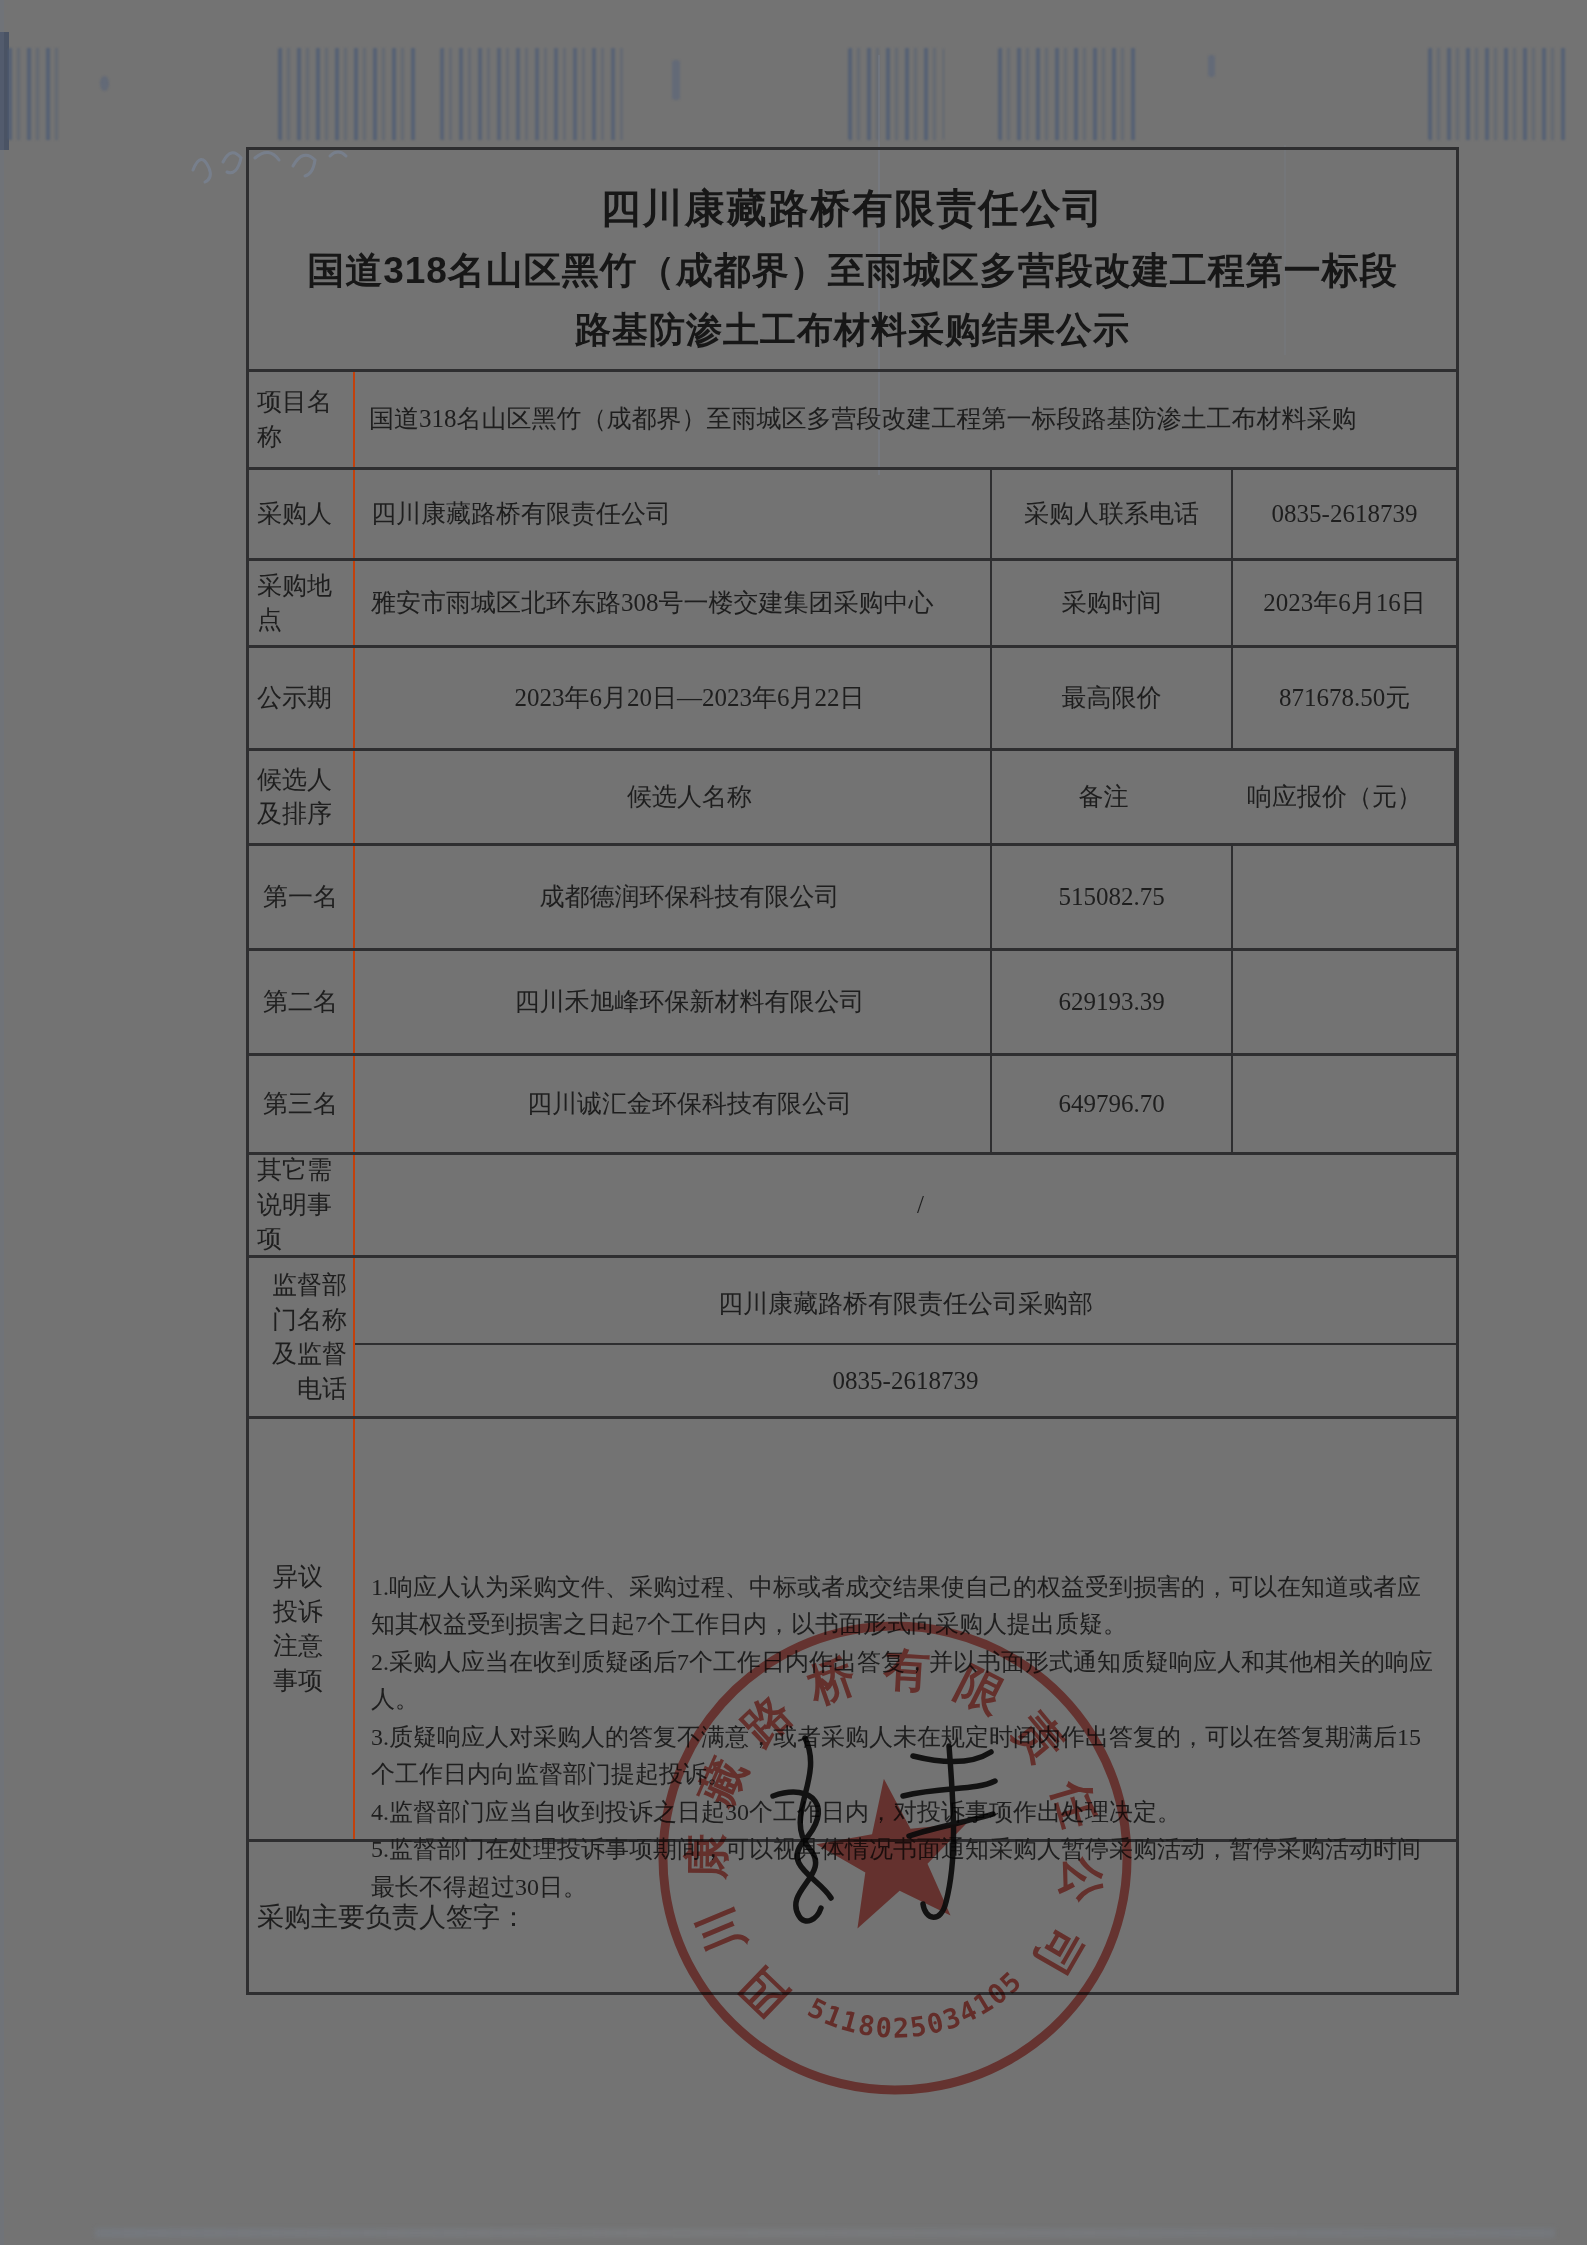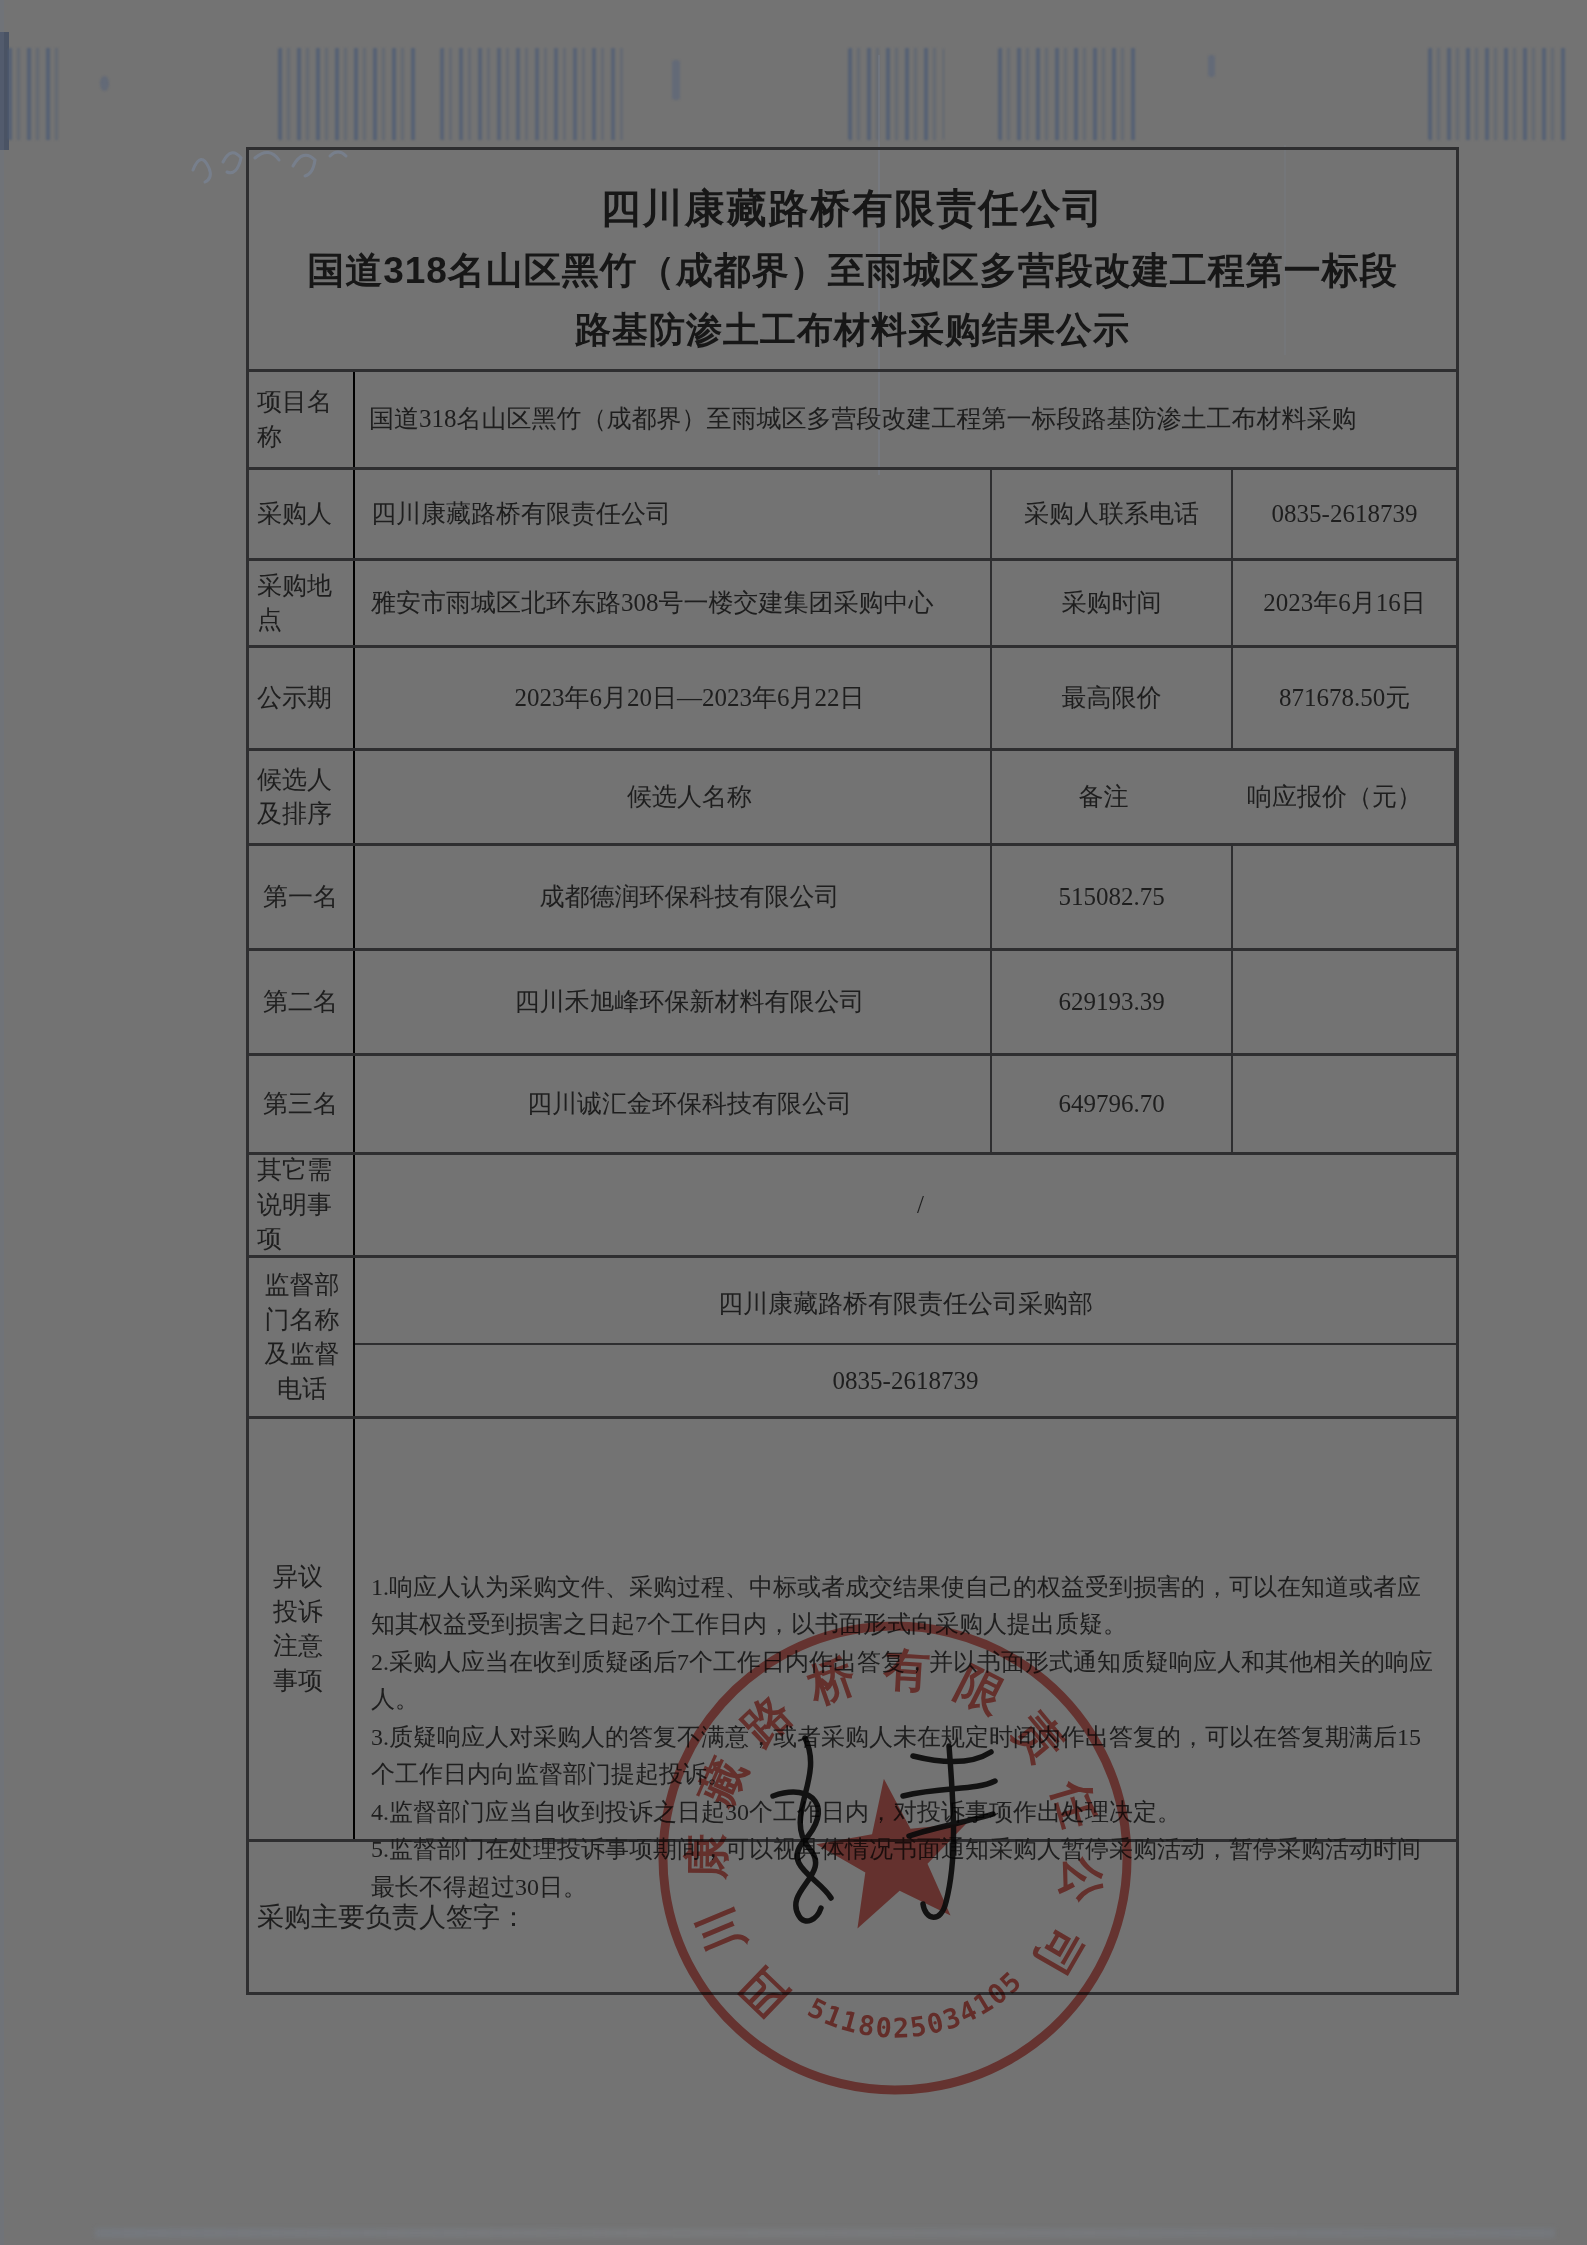--- a/index.html
+++ b/index.html
@@ -5,21 +5,21 @@
   html,body{margin:0;padding:0;background:#ffffff;}
   .page{position:relative;width:1587px;height:2245px;background:#737373;overflow:hidden;
         font-family:"Liberation Serif","DejaVu Serif",serif;color:#1e1e1e;}
 
   
   .doc-table{position:absolute;left:246px;top:147px;width:1207px;
              border:3px solid #2e2e30;background:rgba(255,255,255,.0);}
   .tr{display:flex;border-bottom:3px solid #2e2e30;}
   .tr:last-child{border-bottom:none;}
   .td{box-sizing:border-box;display:flex;align-items:center;font-size:25px;line-height:1.38;}
-  .td-label{width:106px;padding:6px 6px 6px 8px;border-right:2px solid #000000;}
+  .td-label{width:106px;padding:6px 6px 6px 8px;border-right:2px solid #c2410c;}
   .td-main{width:637px;border-right:2px solid #2e2e30;padding:6px 10px 6px 16px;}
   .td-c3{width:241px;border-right:2px solid #2e2e30;justify-content:center;text-align:center;padding:4px;}
   .td-c4{flex:1;justify-content:center;text-align:center;padding:4px;}
   .td-span{flex:1;padding:6px 14px;}
   .center{justify-content:center;text-align:right;padding-left:44px;}
 
   .title-block{height:205px;border-bottom:3px solid #2e2e30;display:flex;flex-direction:column;
                justify-content:flex-end;align-items:center;gap:10px;padding-bottom:14px;
                font-family:"Liberation Sans","DejaVu Sans",sans-serif;font-weight:700;color:#171717;}
   .title-l1{font-size:40px;letter-spacing:2px;}
@@ -27,21 +27,21 @@
   .title-l3{font-size:36px;letter-spacing:1px;}
 
   .h95{height:95px}.h88{height:88px}.h84{height:84px}.h100{height:100px}.h92{height:92px}
   .h102{height:102px}.h96{height:96px}.h158{height:158px}.h420{height:420px}.h150{height:150px}
 
   .rank-label{padding-left:14px;}
 
   .sup-stack{flex:1;display:flex;flex-direction:column;margin-top:6px;}
   .sup-a{height:79px;border-bottom:2.5px solid #2e2e30;display:flex;align-items:center;justify-content:center;font-size:25px;}
   .sup-b{flex:1;display:flex;align-items:center;justify-content:center;font-size:25px;}
-  .sup-label{justify-content:flex-start;text-align:center;}
+  .sup-label{justify-content:flex-start;text-align:right;}
 
   .obj-label{align-items:center;padding-left:24px;}
   .obj-body{flex:1;align-self:stretch;display:block;padding:150px 16px 10px 16px;font-size:24px;line-height:1.56;}
   .obj-body p{margin:0;}
 
   .sign-cell{flex:1;padding-left:8px;font-size:27px;display:flex;align-items:center;}
 
   
   .stamp-svg{position:absolute;left:645px;top:1608px;width:500px;height:500px;mix-blend-mode:multiply;}
   .stamp-char{font-size:46px;font-weight:700;font-family:"Liberation Serif","DejaVu Serif",serif;opacity:.82;}

